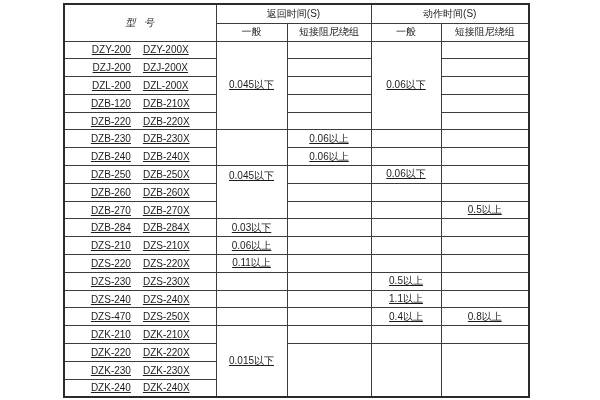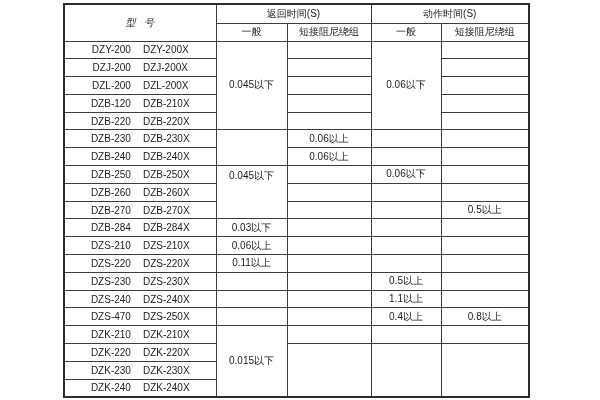--- a/index.html
+++ b/index.html
@@ -23,21 +23,21 @@
     border: 1px solid #3c3c3c;
     padding: 0;
     text-align: center;
     vertical-align: middle;
     font-weight: normal;
     overflow: hidden;
     background: #ffffff;
   }
   tr.h1 { height: 19px; }
   tr.h2 { height: 18px; padding-left: 30px; }
-  tbody tr { height: 17.8px; }
+  tbody tr { height: 17.8px; text-decoration: underline; }
   th.model-h { white-space: pre; letter-spacing: 1px; font-style: italic; }
   .model-flex {
     display: flex;
     justify-content: center;
     align-items: center;
     gap: 12px;
     width: 100%;
   }
   td.vtop { vertical-align: top; padding-top: 3px; }
 </style>

